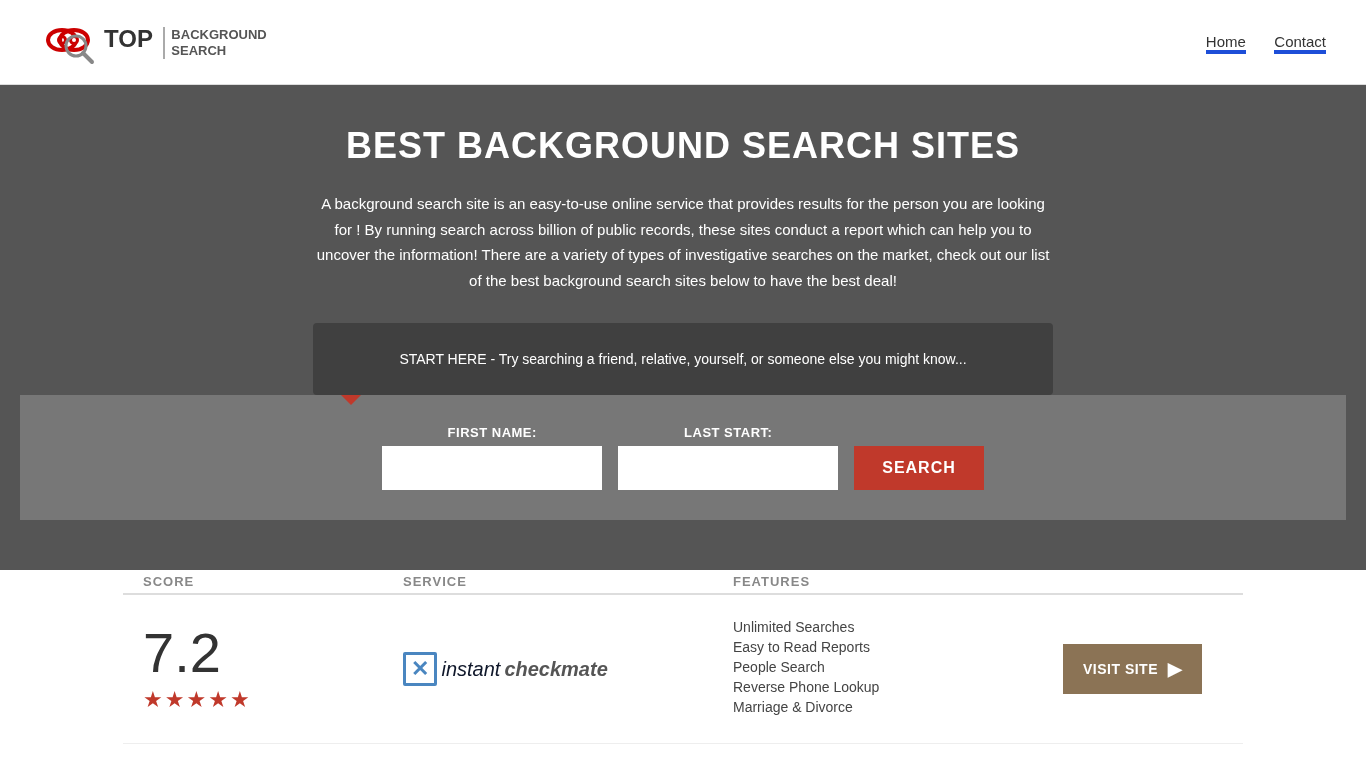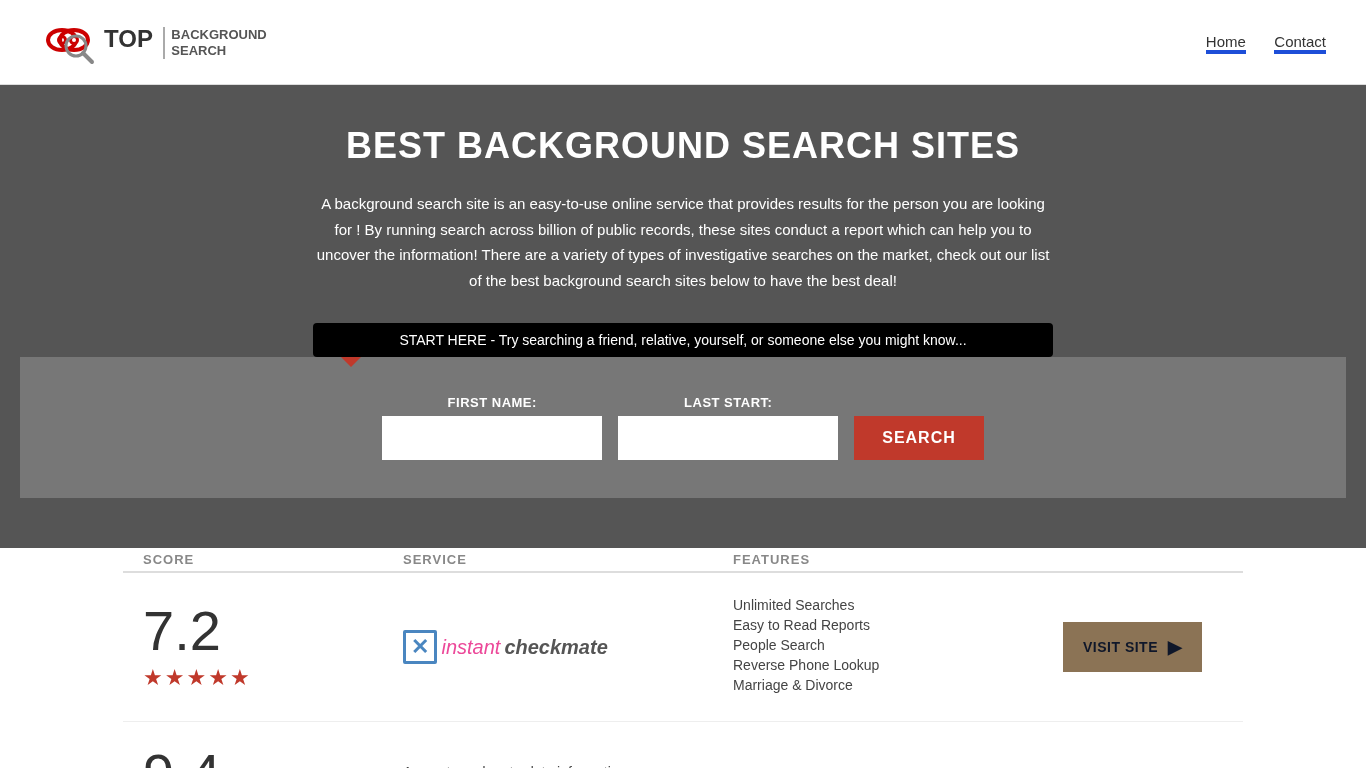--- a/index.html
+++ b/index.html
@@ -38,43 +38,43 @@
       color: #fff;
     }
     .hero p {
       font-size: 15px;
       max-width: 740px;
       margin: 0 auto 30px;
       line-height: 1.7;
       color: #fff;
     }
     .search-bubble {
-      background: #000000;
-      color: #fff;
-      padding: 9px 24px;
+      background: #404040;
+      color: #fff;
+      padding: 28px 24px;
       font-size: 14px;
       border-radius: 4px;
       display: inline-block;
       position: relative;
       margin-bottom: 0;
       max-width: 740px;
       width: 100%;
     }
     .search-bubble::after {
       content: '';
       position: absolute;
       bottom: -10px;
       left: 28px;
       border-left: 10px solid transparent;
       border-right: 10px solid transparent;
       border-top: 10px solid #c0392b;
     }
     .search-form-area {
       background: #777;
-      padding: 38px 20px;
+      padding: 30px 20px;
       display: flex;
       align-items: flex-end;
       justify-content: center;
       gap: 16px;
     }
     .form-group { display: flex; flex-direction: column; }
     .form-group label {
       font-size: 13px;
       font-weight: bold;
       color: #fff;
@@ -128,21 +128,21 @@
       align-items: center;
       border-bottom: 1px solid #eee;
     }
     .score-cell { display: flex; flex-direction: column; align-items: flex-start; }
     .score-number { font-size: 56px; font-weight: 300; color: #333; line-height: 1; }
     .stars { color: #c0392b; font-size: 22px; margin-top: 6px; letter-spacing: 2px; }
     .features-list { list-style: none; }
     .features-list li { font-size: 14px; color: #444; margin-bottom: 4px; }
     .visit-btn {
       background: #8b7355;
-      color: #0f172a;
+      color: #ffffff;
       border: none;
       padding: 14px 20px;
       font-size: 14px;
       font-weight: bold;
       cursor: pointer;
       display: flex;
       align-items: center;
       gap: 10px;
       letter-spacing: 0.5px;
     }
@@ -211,21 +211,21 @@
 
   <div class="table-row">
     <div class="score-cell">
       <span class="score-number">7.2</span>
       <span class="stars">★★★★★</span>
     </div>
     <div>
 
       <div style="display:flex;align-items:center;gap:4px;">
         <span style="color:#4a86c0;font-weight:900;font-size:22px;border:3px solid #4a86c0;padding:1px 5px;border-radius:2px;">✕</span>
-        <span style="font-size:20px;color:#ec4899;font-style:italic;">instant</span>
+        <span style="font-size:20px;color:#0f172a;font-style:italic;">instant</span>
         <span style="font-size:20px;color:#555;font-weight:bold;font-style:italic;">checkmate</span>
       </div>
     </div>
     <ul class="features-list">
       <li>Unlimited Searches</li>
       <li>Easy to Read Reports</li>
       <li>People Search</li>
       <li>Reverse Phone Lookup</li>
       <li>Marriage &amp; Divorce</li>
     </ul>

